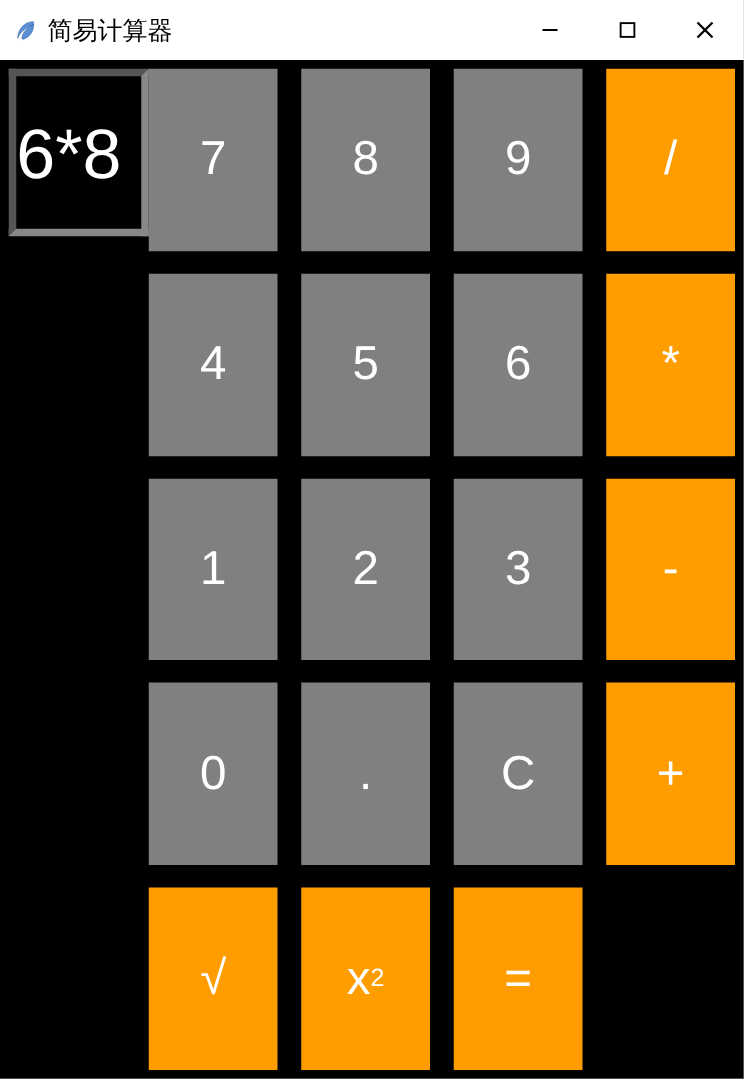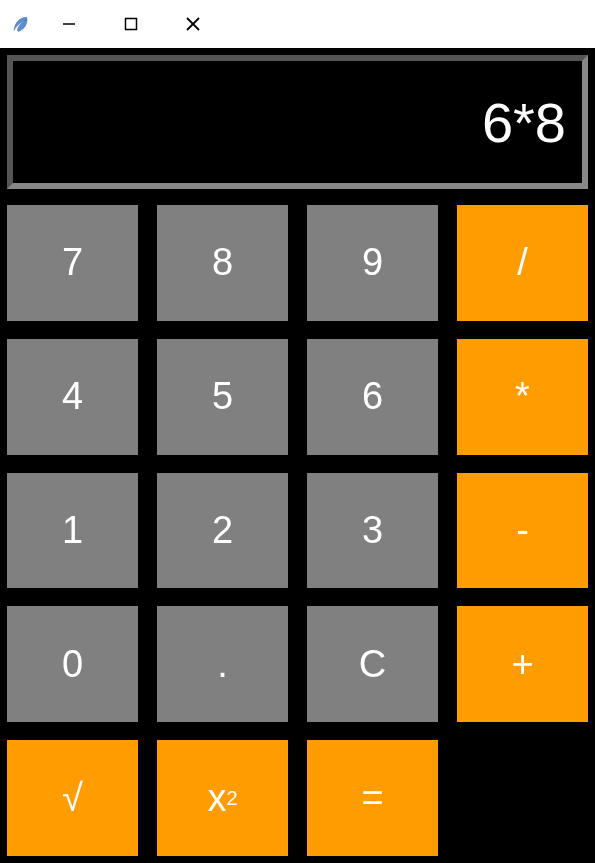--- a/index.html
+++ b/index.html
@@ -43,21 +43,21 @@
       justify-content: center;
       font-size: 18px;
       color: #000;
     }
     .calc-body {
       background: #000;
       width: 595px;
       height: 815px;
       padding: 7px 7px 7px 7px;
       display: flex;
-      flex-direction: column;
+      flex-direction: row;
     }
     .display-wrap {
       border: 6px solid #666;
       border-top-color: #555;
       border-left-color: #555;
       border-right-color: #888;
       border-bottom-color: #888;
       background: #000;
       height: 134px;
       display: flex;
@@ -105,20 +105,21 @@
   </style>
 </head>
 <body>
 
 <div class="titlebar">
   <span class="app-icon">
     <svg viewBox="0 0 24 24" width="20" height="20">
       <path d="M20 4c-4 0-10 2-13 8-2 4-2 7-2 8 0 0 1-4 6-8 3-2.5 6-4 9-5 0 0-5 2-8 6-2 2.5-3 5-3 7l1 1c3-1 6-3 8-6 2-3 3-7 2-11z" fill="#5b8fd6" stroke="#2a5a9a" stroke-width="0.5"></path>
     </svg>
   </span>
+  <span class="app-title">简易计算器</span>
   <div class="win-controls">
     <div class="win-btn">
       <svg width="14" height="14" viewBox="0 0 14 14">
           <line x1="1" y1="7" x2="13" y2="7" stroke="#000" stroke-width="1.5"></line>
         </svg>
     </div>
     <div class="win-btn">
       <svg width="14" height="14" viewBox="0 0 14 14">
           <rect x="1.5" y="1.5" width="11" height="11" fill="none" stroke="#000" stroke-width="1.5"></rect>
         </svg>

